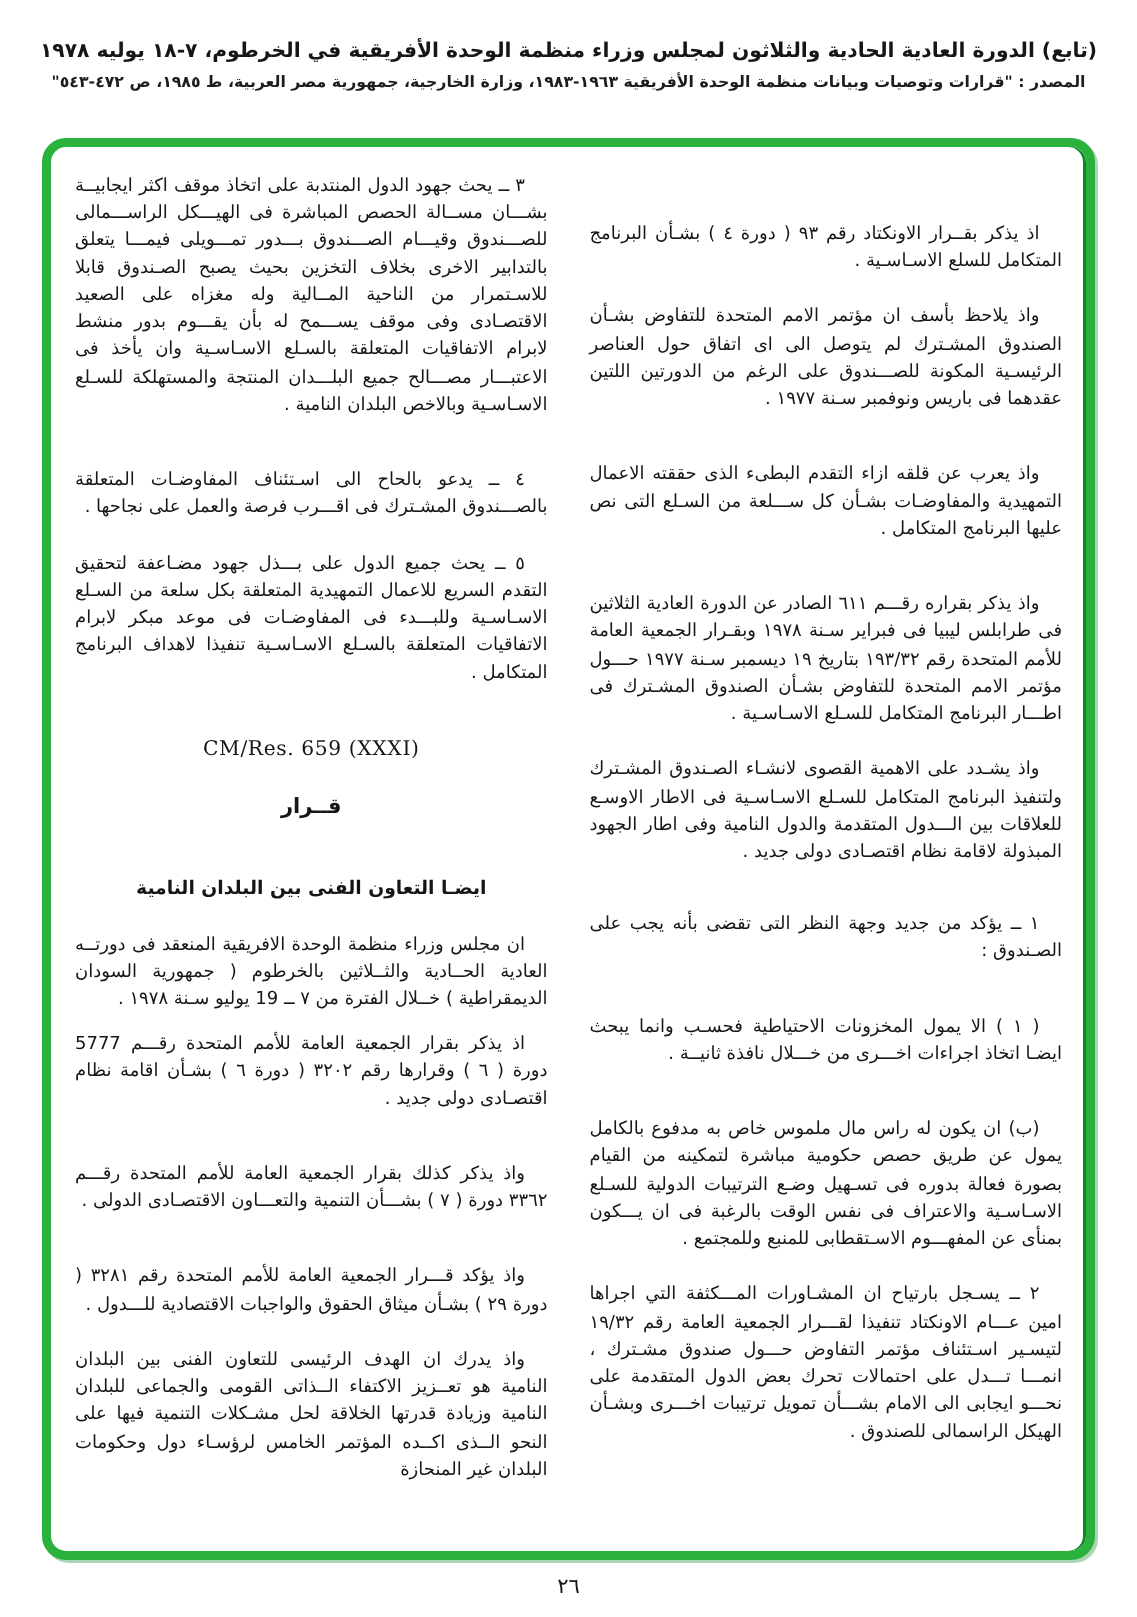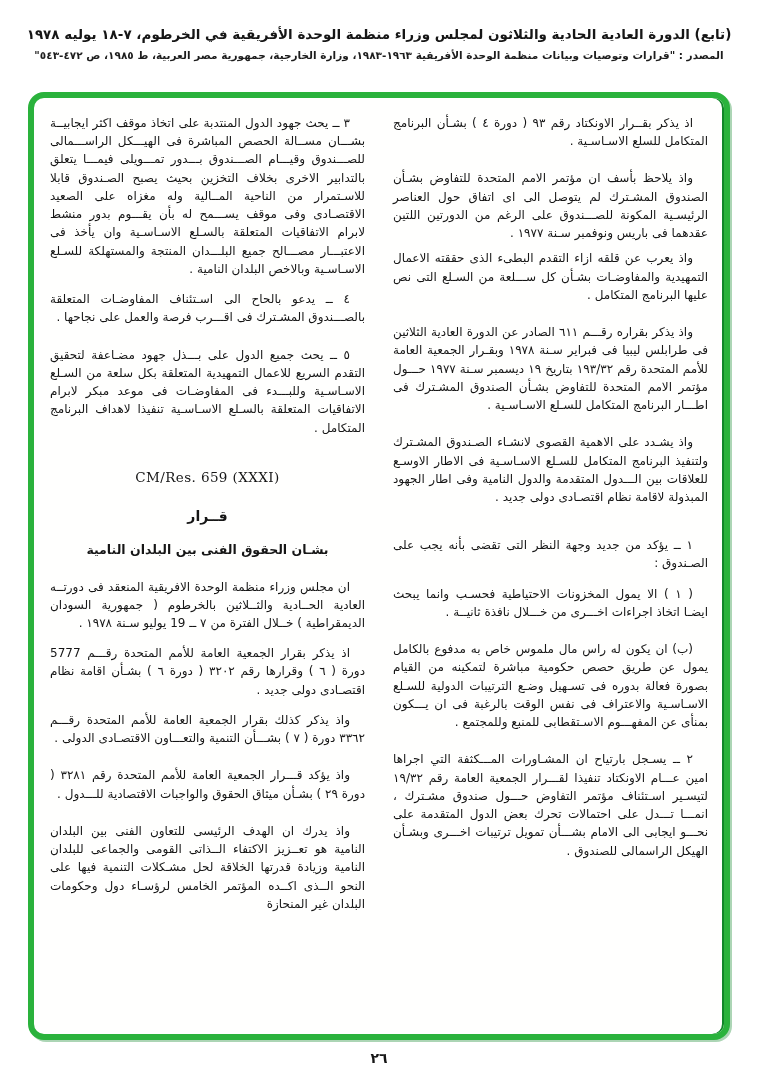--- a/index.html
+++ b/index.html
@@ -27,32 +27,32 @@
   .cols { display:flex; direction:rtl; gap:28px; height:100%; }
   .col {
     flex:1 1 0; direction:rtl;
     font-size:12px; line-height:1.52; color:var(--ink);
     text-align:justify;
   }
   .p { margin:0 0 12px; text-indent:15px; }
   .mb0 { margin-bottom:0; }
   .mb-sm { margin-bottom:7px; }
   .mb-md { margin-bottom:12px; }
-  .mb-lg { margin-bottom:19px; }
+  .mb-lg { margin-bottom:19px;margin-top:32px; }
   .mb-xl { margin-bottom:30px; }
   .latin {
     direction:ltr; text-align:center; text-indent:0;
     font-family:"DejaVu Serif", serif; font-size:13.5px; letter-spacing:.4px;
   }
   .h1c { text-align:center; font-weight:bold; font-size:14px; text-indent:0; }
   .h2c { text-align:center; font-weight:bold; font-size:12.5px; text-indent:0; }
 
   .footer {
     position:absolute; left:0; bottom:12px; width:100%;
-    text-align:center; font-size:14px; font-weight:bold; direction:rtl;
+    text-align:center; font-size:14px; font-weight:normal; direction:rtl;
   }
 </style>
 </head>
 <body>
 
 <div class="header">
   <div class="l1">(تابع) الدورة العادية الحادية والثلاثون لمجلس وزراء منظمة الوحدة الأفريقية في الخرطوم، ٧-١٨ يوليه ١٩٧٨</div>
   <div class="l2">المصدر : "قرارات وتوصيات وبيانات منظمة الوحدة الأفريقية ١٩٦٣-١٩٨٣، وزارة الخارجية، جمهورية مصر العربية، ط ١٩٨٥، ص ٤٧٢-٥٤٣"</div>
 </div>
 
@@ -70,21 +70,21 @@
       <p class="p mb-lg">(ب) ان يكون له راس مال ملموس خاص به مدفوع بالكامل يمول عن طريق حصص حكومية مباشرة لتمكينه من القيام بصورة فعالة بدوره فى تسـهيل وضـع الترتيبات الدولية للسـلع الاسـاسـية والاعتراف فى نفس الوقت بالرغبة فى ان يـــكون بمنأى عن المفهـــوم الاسـتقطابى للمنبع وللمجتمع .</p>
       <p class="p mb0">٢ ــ يسـجل بارتياح ان المشـاورات المـــكثفة التي اجراها امين عـــام الاونكتاد تنفيذا لقـــرار الجمعية العامة رقم ١٩/٣٢ لتيسـير اسـتئناف مؤتمر التفاوض حـــول صندوق مشـترك ، انمـــا تـــدل على احتمالات تحرك بعض الدول المتقدمة على نحـــو ايجابى الى الامام بشـــأن تمويل ترتيبات اخـــرى وبشـأن الهيكل الراسمالى للصندوق .</p>
     </div>
 
     <div class="col">
       <p class="p mb-md">٣ ــ يحث جهود الدول المنتدبة على اتخاذ موقف اكثر ايجابيــة بشـــان مســالة الحصص المباشرة فى الهيـــكل الراســـمالى للصـــندوق وقيـــام الصـــندوق بـــدور تمـــويلى فيمـــا يتعلق بالتدابير الاخرى بخلاف التخزين بحيث يصبح الصـندوق قابلا للاسـتمرار من الناحية المــالية وله مغزاه على الصعيد الاقتصـادى وفى موقف يســـمح له بأن يقـــوم بدور منشط لابرام الاتفاقيات المتعلقة بالسـلع الاسـاسـية وان يأخذ فى الاعتبـــار مصـــالح جميع البلـــدان المنتجة والمستهلكة للسـلع الاسـاسـية وبالاخص البلدان النامية .</p>
       <p class="p mb-lg">٤ ــ يدعو بالحاح الى اسـتئناف المفاوضـات المتعلقة بالصـــندوق المشـترك فى اقـــرب فرصة والعمل على نجاحها .</p>
       <p class="p mb-xl">٥ ــ يحث جميع الدول على بـــذل جهود مضـاعفة لتحقيق التقدم السريع للاعمال التمهيدية المتعلقة بكل سلعة من السـلع الاسـاسـية وللبـــدء فى المفاوضـات فى موعد مبكر لابرام الاتفاقيات المتعلقة بالسـلع الاسـاسـية تنفيذا لاهداف البرنامج المتكامل .</p>
       <p class="p latin mb-lg">CM/Res. 659 (XXXI)</p>
       <p class="p h1c mb-md">قــرار</p>
-      <p class="p h2c mb-lg">بشـان الحقوق الفنى بين البلدان النامية</p>
+      <p class="p h2c mb-lg">ايضـا التعاون الفنى بين البلدان النامية</p>
       <p class="p mb-md">ان مجلس وزراء منظمة الوحدة الافريقية المنعقد فى دورتــه العادية الحــادية والثــلاثين بالخرطوم ( جمهورية السودان الديمقراطية ) خــلال الفترة من ٧ ــ 19 يوليو سـنة ١٩٧٨ .</p>
       <p class="p mb-md">اذ يذكر بقرار الجمعية العامة للأمم المتحدة رقـــم 5777 دورة ( ٦ ) وقرارها رقم ٣٢٠٢ ( دورة ٦ ) بشـأن اقامة نظام اقتصـادى دولى جديد .</p>
       <p class="p mb-lg">واذ يذكر كذلك بقرار الجمعية العامة للأمم المتحدة رقـــم ٣٣٦٢ دورة ( ٧ ) بشـــأن التنمية والتعـــاون الاقتصـادى الدولى .</p>
       <p class="p mb-lg">واذ يؤكد قـــرار الجمعية العامة للأمم المتحدة رقم ٣٢٨١ ( دورة ٢٩ ) بشـأن ميثاق الحقوق والواجبات الاقتصادية للـــدول .</p>
       <p class="p mb0">واذ يدرك ان الهدف الرئيسى للتعاون الفنى بين البلدان النامية هو تعــزيز الاكتفاء الــذاتى القومى والجماعى للبلدان النامية وزيادة قدرتها الخلاقة لحل مشـكلات التنمية فيها على النحو الــذى اكــده المؤتمر الخامس لرؤسـاء دول وحكومات البلدان غير المنحازة</p>
     </div>
 
   </div>
 </div>
 

